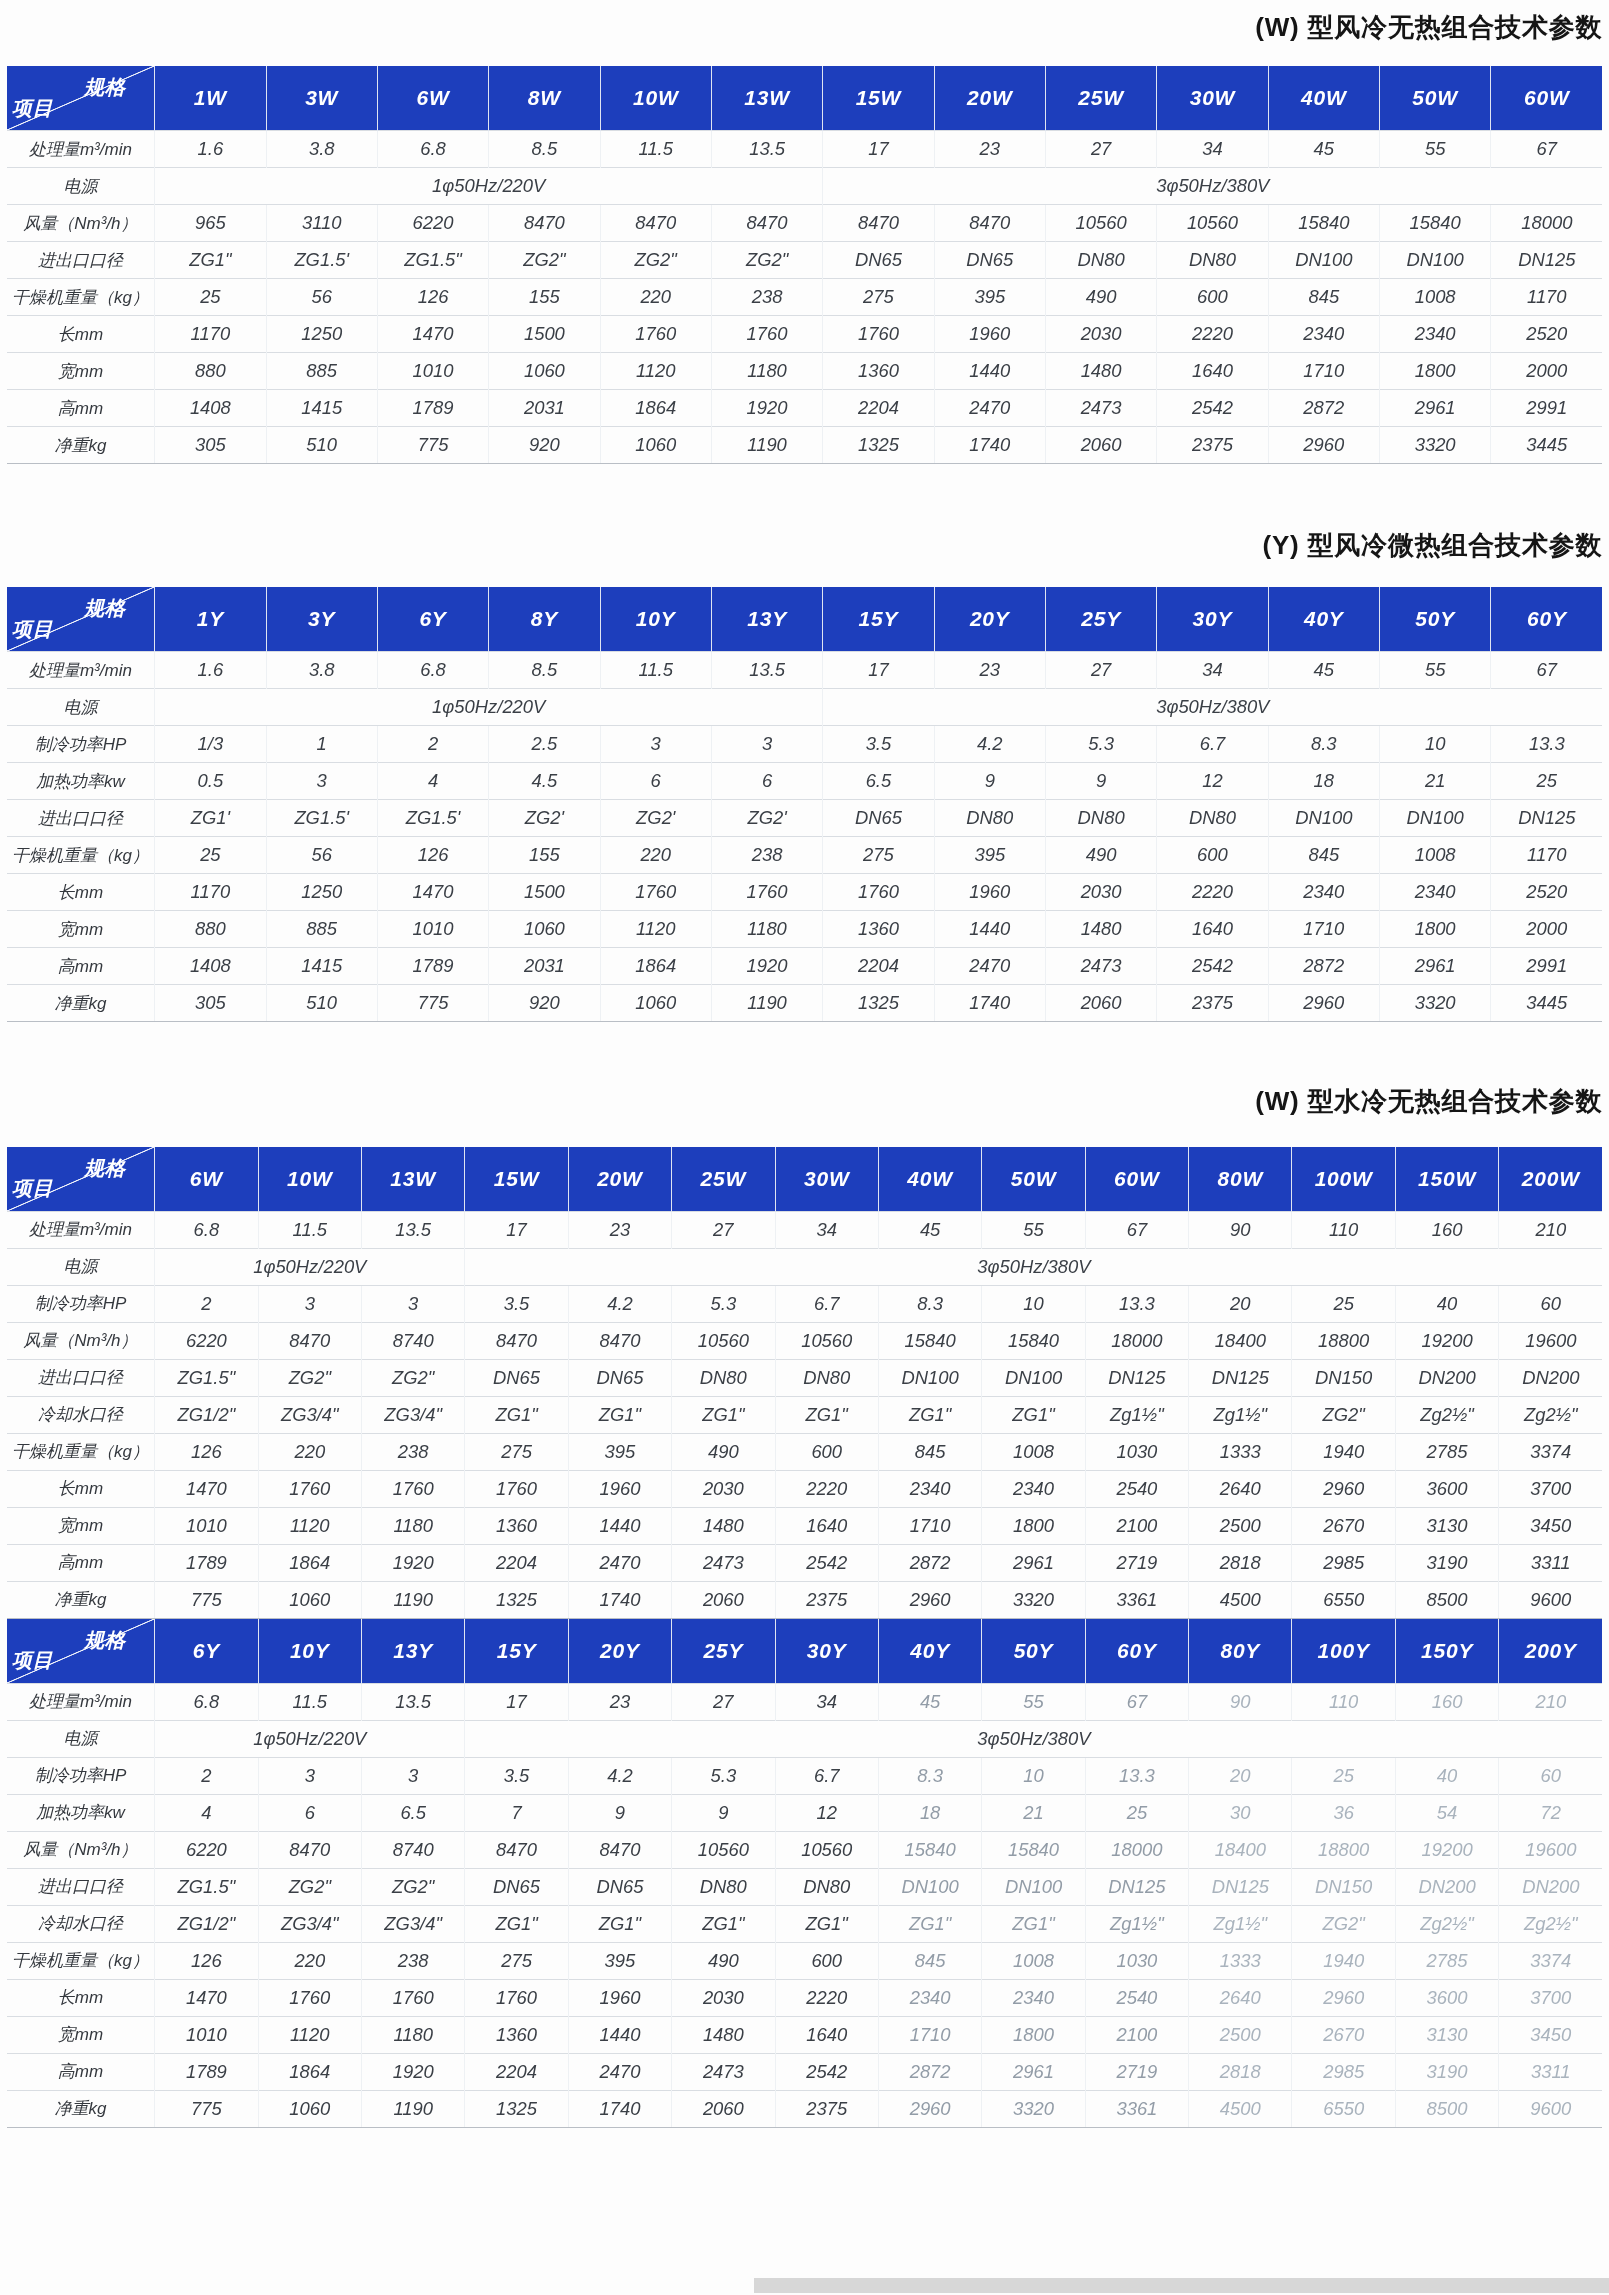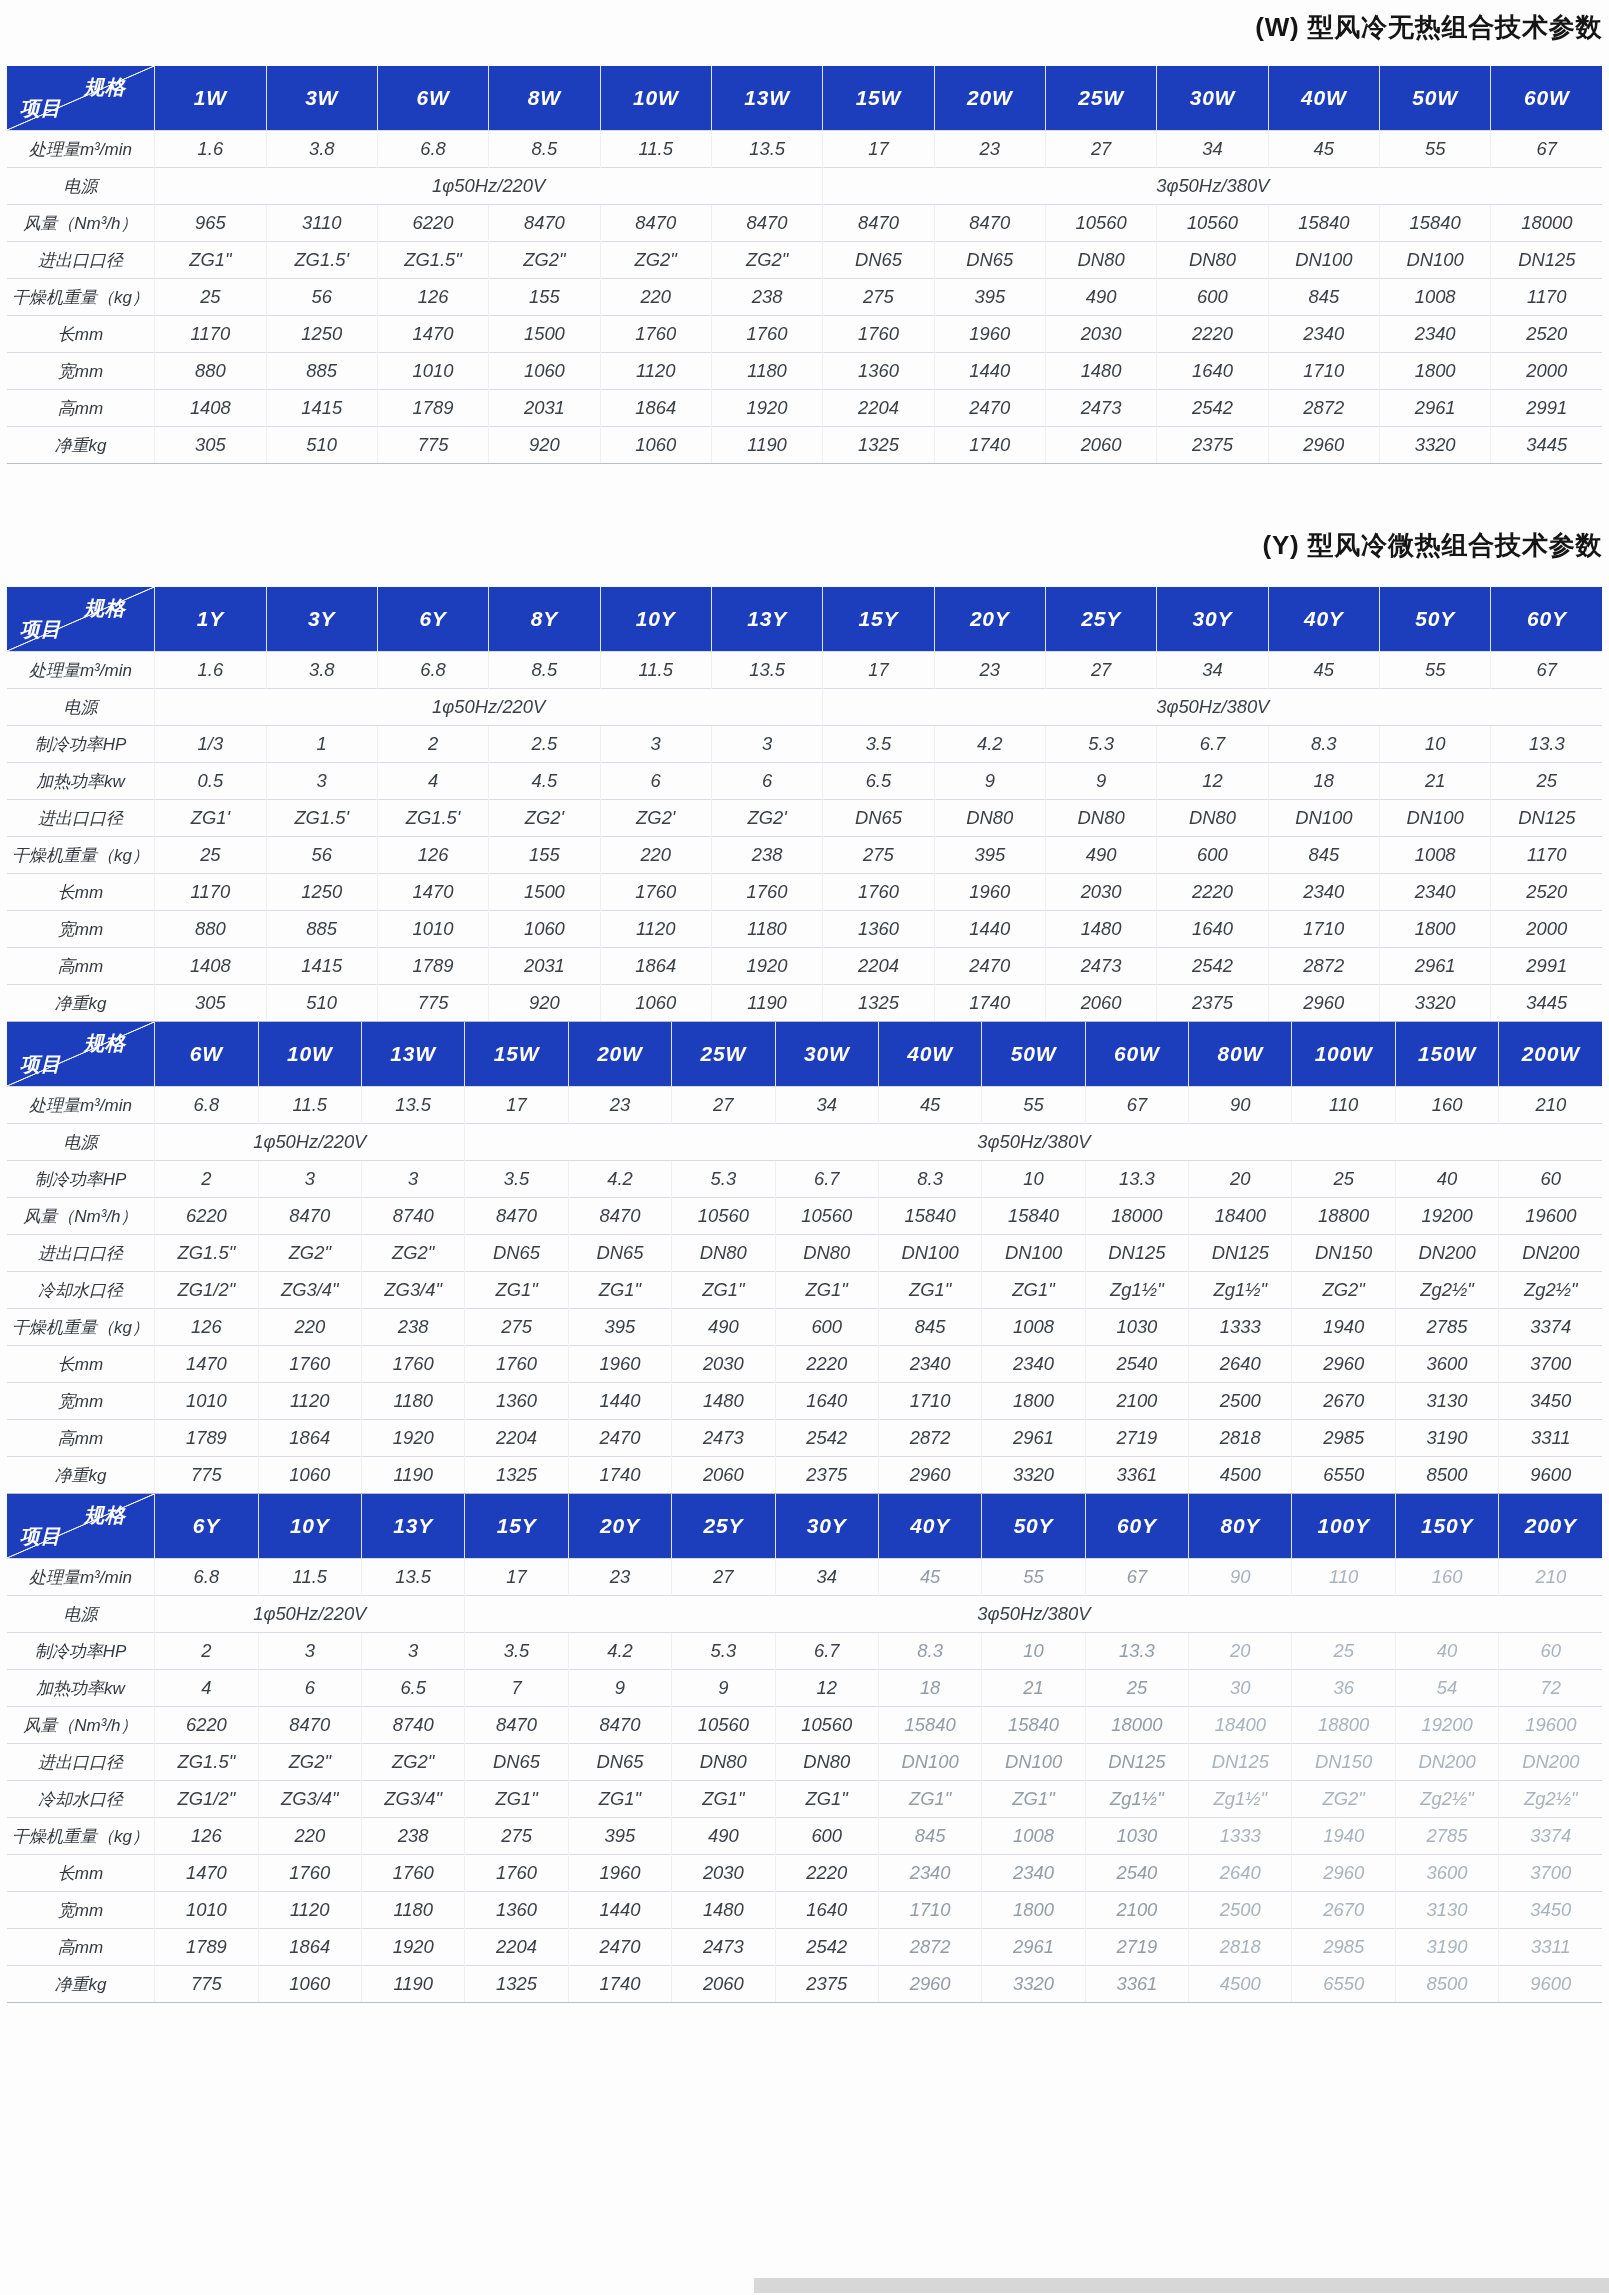--- a/index.html
+++ b/index.html
@@ -20,21 +20,21 @@
   thead th.corner{
     position:relative;
     background:
       linear-gradient(to bottom right,
         rgba(255,255,255,0) 49.3%,
         rgba(255,255,255,.92) 49.8%,
         rgba(255,255,255,.92) 50.3%,
         rgba(255,255,255,0) 50.8%) #1d3ebc;
   }
   .corner .spec{position:absolute;top:8.4px;right:28.5px;font-size:20px;}
-  .corner .item{position:absolute;bottom:8.4px;left:13px;font-size:20px;}
+  .corner .item{position:absolute;bottom:8.4px;left:5px;font-size:20px;}
   tbody td{
     height:34px;text-align:center;vertical-align:middle;
     font-size:18.4px;color:#3a3f46;
     border-top:0.8px solid #d9dde2;border-left:0.8px solid #eef1f4;
     white-space:nowrap;overflow:visible;
   }
   tbody td:first-child{border-left:none;}
   tbody tr:last-child td{border-bottom:0.8px solid #b9bec5;}
   td.lbl{font-size:17px;color:#34383e;}
   td.merged{font-size:18.4px;}
@@ -414,20 +414,21 @@
             <td>2375</td>
             <td>2960</td>
             <td>3320</td>
             <td>3445</td>
           </tr>
         </tbody>
       </table>
   </div>
 
   <div class="sec" id="sec3">
+    <h2 class="title">(W) 型水冷无热组合技术参数</h2>
     <table data-table="2">
         <colgroup>
           <col style="width: 148px;">
           <col>
           <col>
           <col>
           <col>
           <col>
           <col>
           <col>

